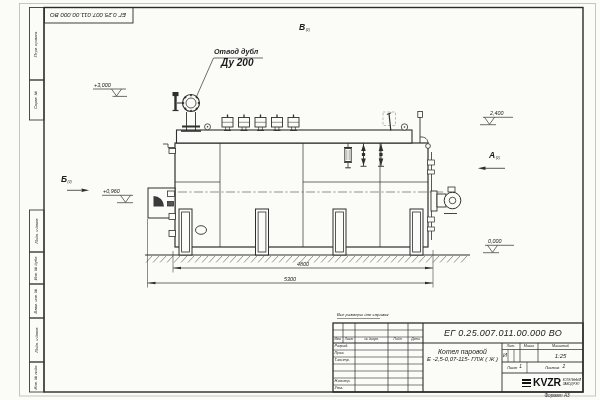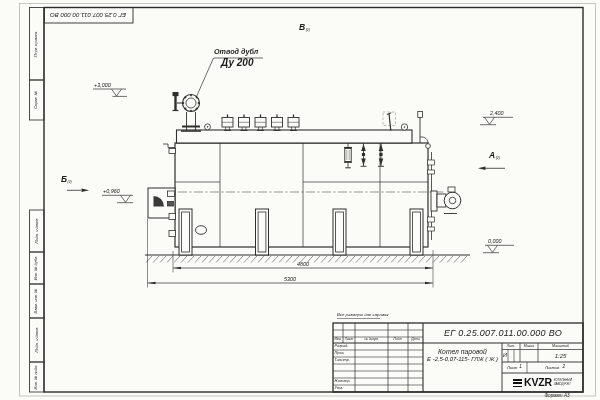--- a/index.html
+++ b/index.html
@@ -345,21 +345,21 @@
 
   <div class="t c" style="left:502px;top:362px;width:25px;height:11px;gap:2px;">
     <span style="font-size:4px;">Лист</span>
     <span style="font-size:4.8px;">1</span>
   </div>
   <div class="t c" style="left:527px;top:362px;width:56px;height:11px;gap:3px;">
     <span style="font-size:4px;">Листов</span>
     <span style="font-size:4.8px;">2</span>
   </div>
 
-  <div class="t c" style="left:503px;top:373.5px;width:79px;height:18px;gap:2px;font-style:normal;">
+  <div class="t c" style="left:503px;top:373.5px;width:97px;height:18px;gap:2px;font-style:normal;">
     <span class="logo-bars"></span>
     <span class="logo-word">KVZR</span>
     <span class="logo-cap">
       <span>КОТЕЛЬНЫЙ</span>
       <span>ЗАВОД РЭП</span>
     </span>
   </div>
 
   <div class="t c" style="left:527px;top:392.5px;width:60px;height:7px;font-size:4.6px;">Формат А3</div>
 

